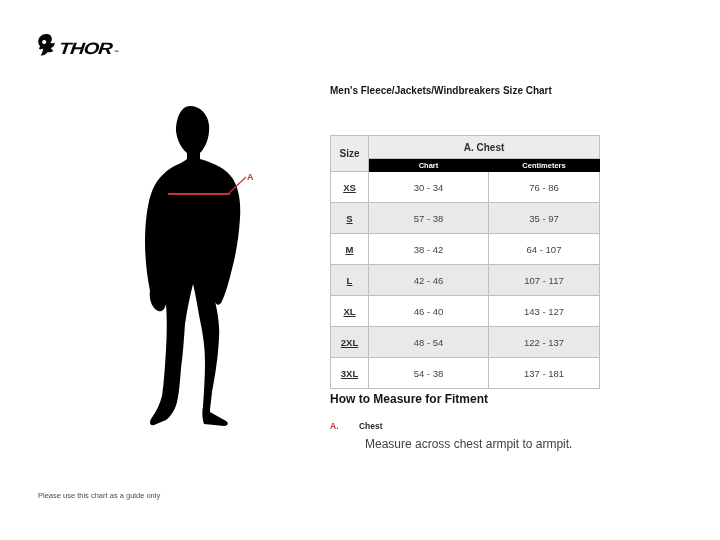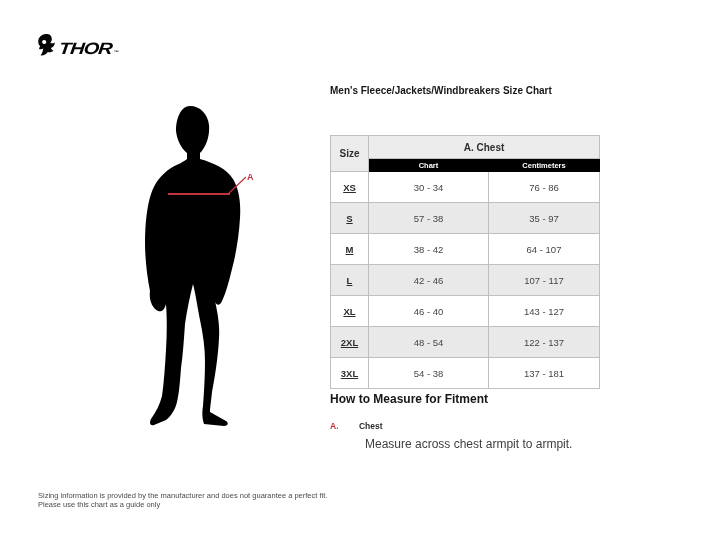--- a/index.html
+++ b/index.html
@@ -194,15 +194,14 @@
 <div class="abs measure-heading">How to Measure for Fitment</div>
 <div class="abs measure-item">
   <div>
     <span class="measure-key">A.</span>
     <span class="measure-label-txt">Chest</span>
   </div>
   <div class="measure-desc">Measure across chest armpit to armpit.</div>
 </div>
 
 <div class="abs footnote">
-  <div>Sizing information is provided by the manufacturer and does not guarantee a perfect fit.</div>
   <div>Please use this chart as a guide only</div>
 </div>
 
 </body></html>

